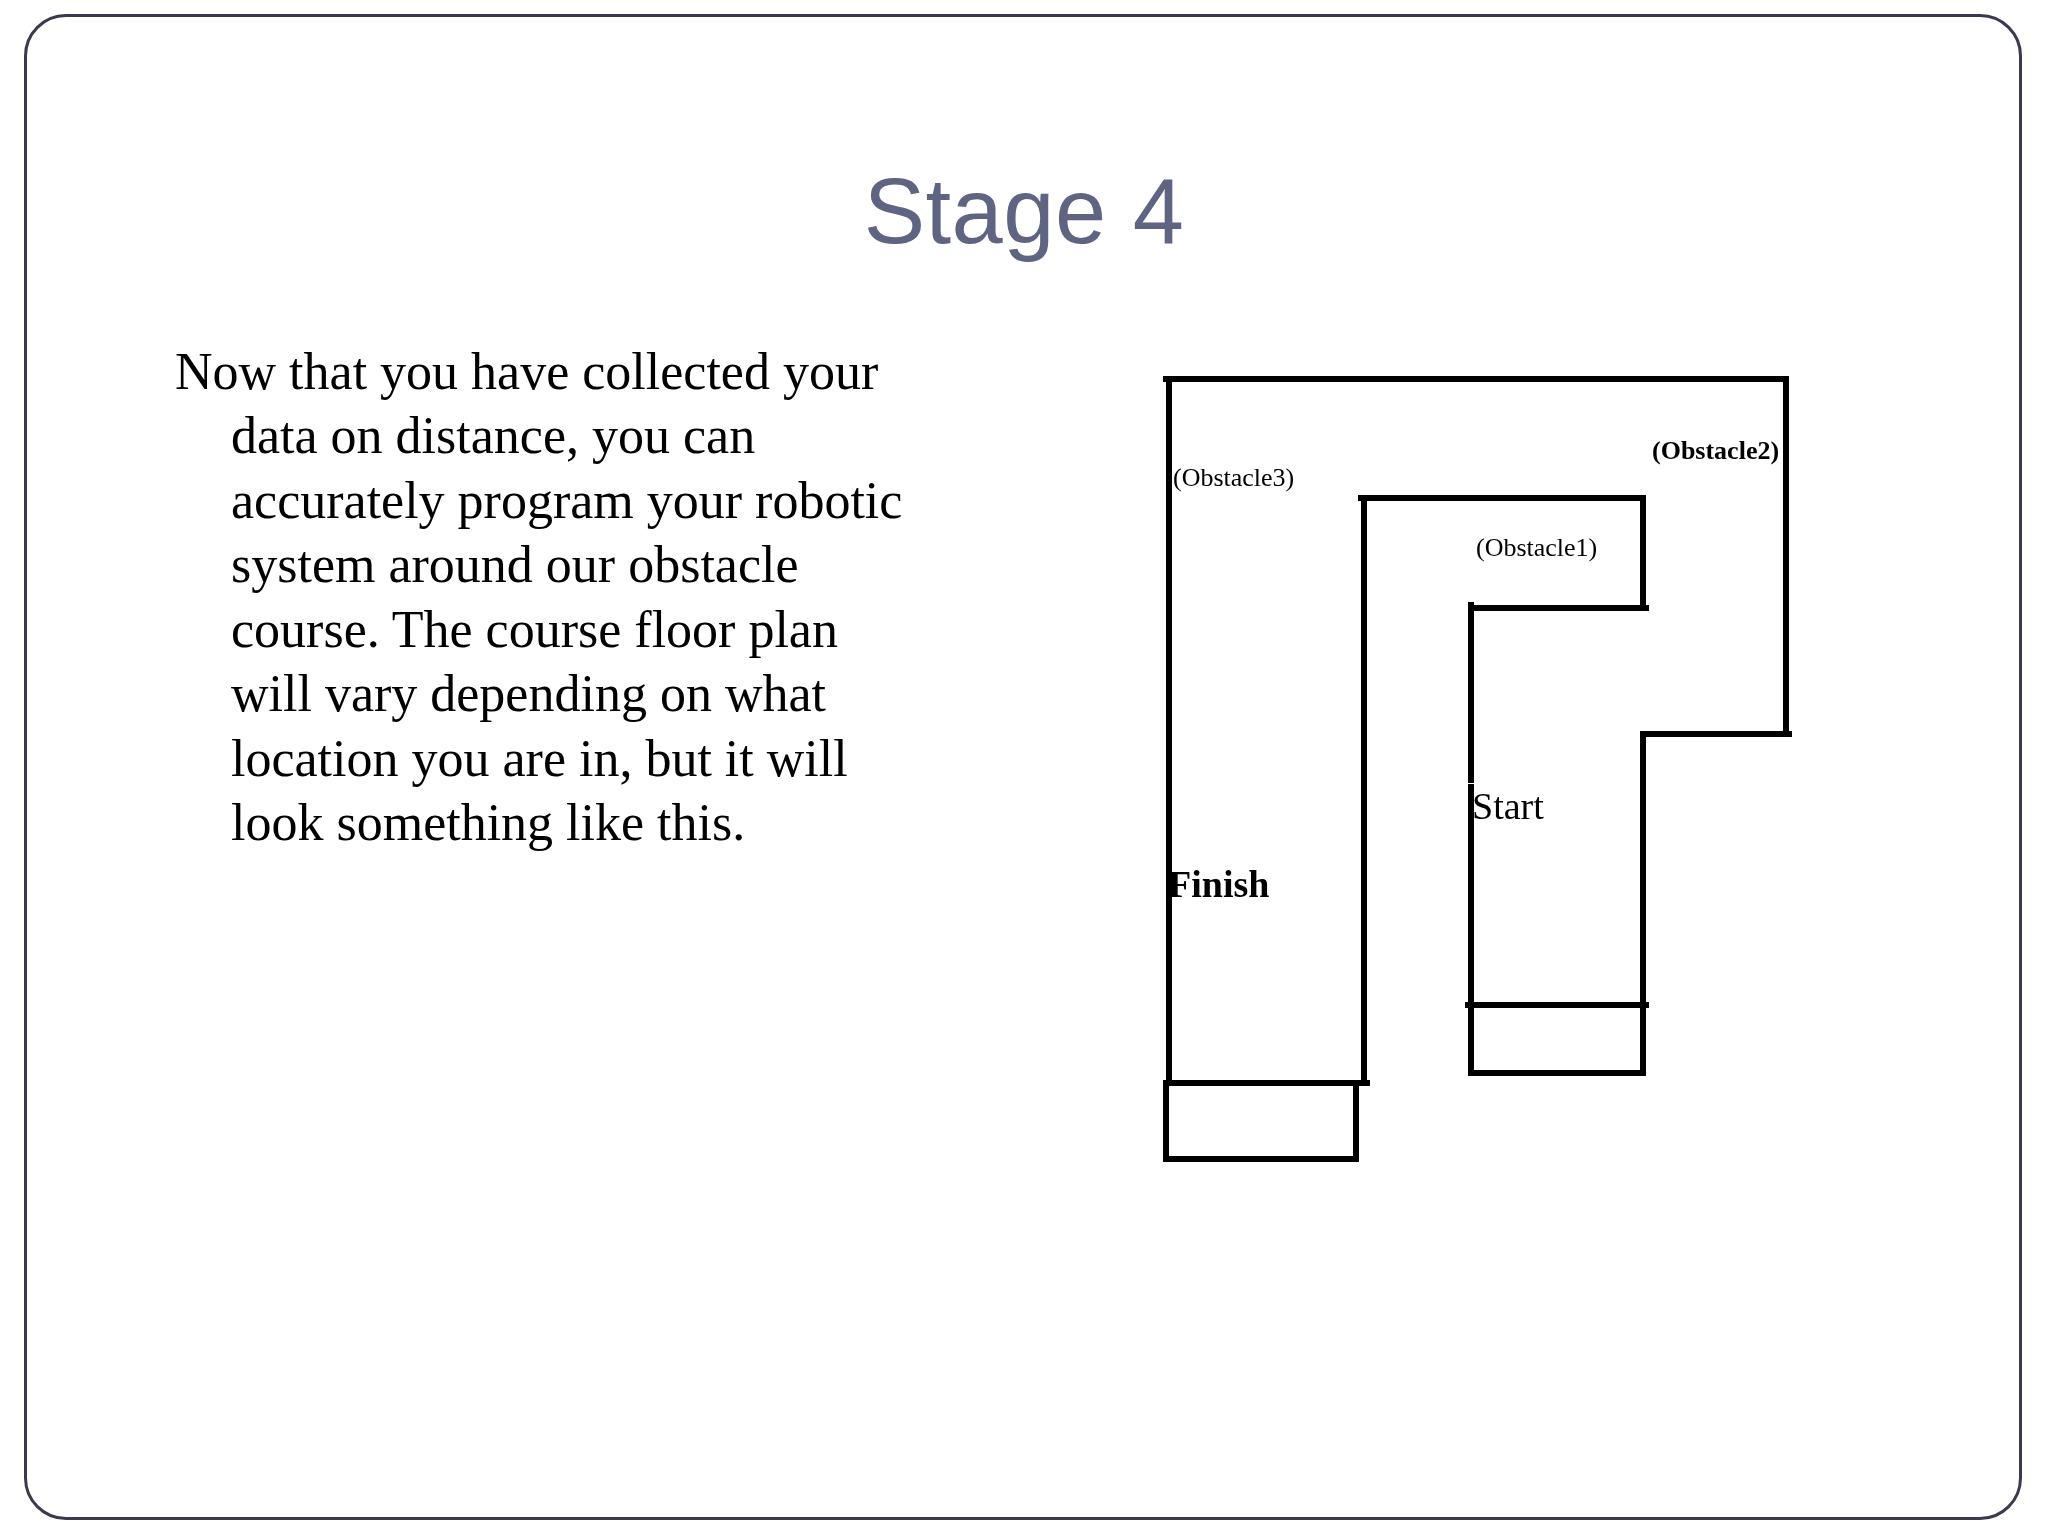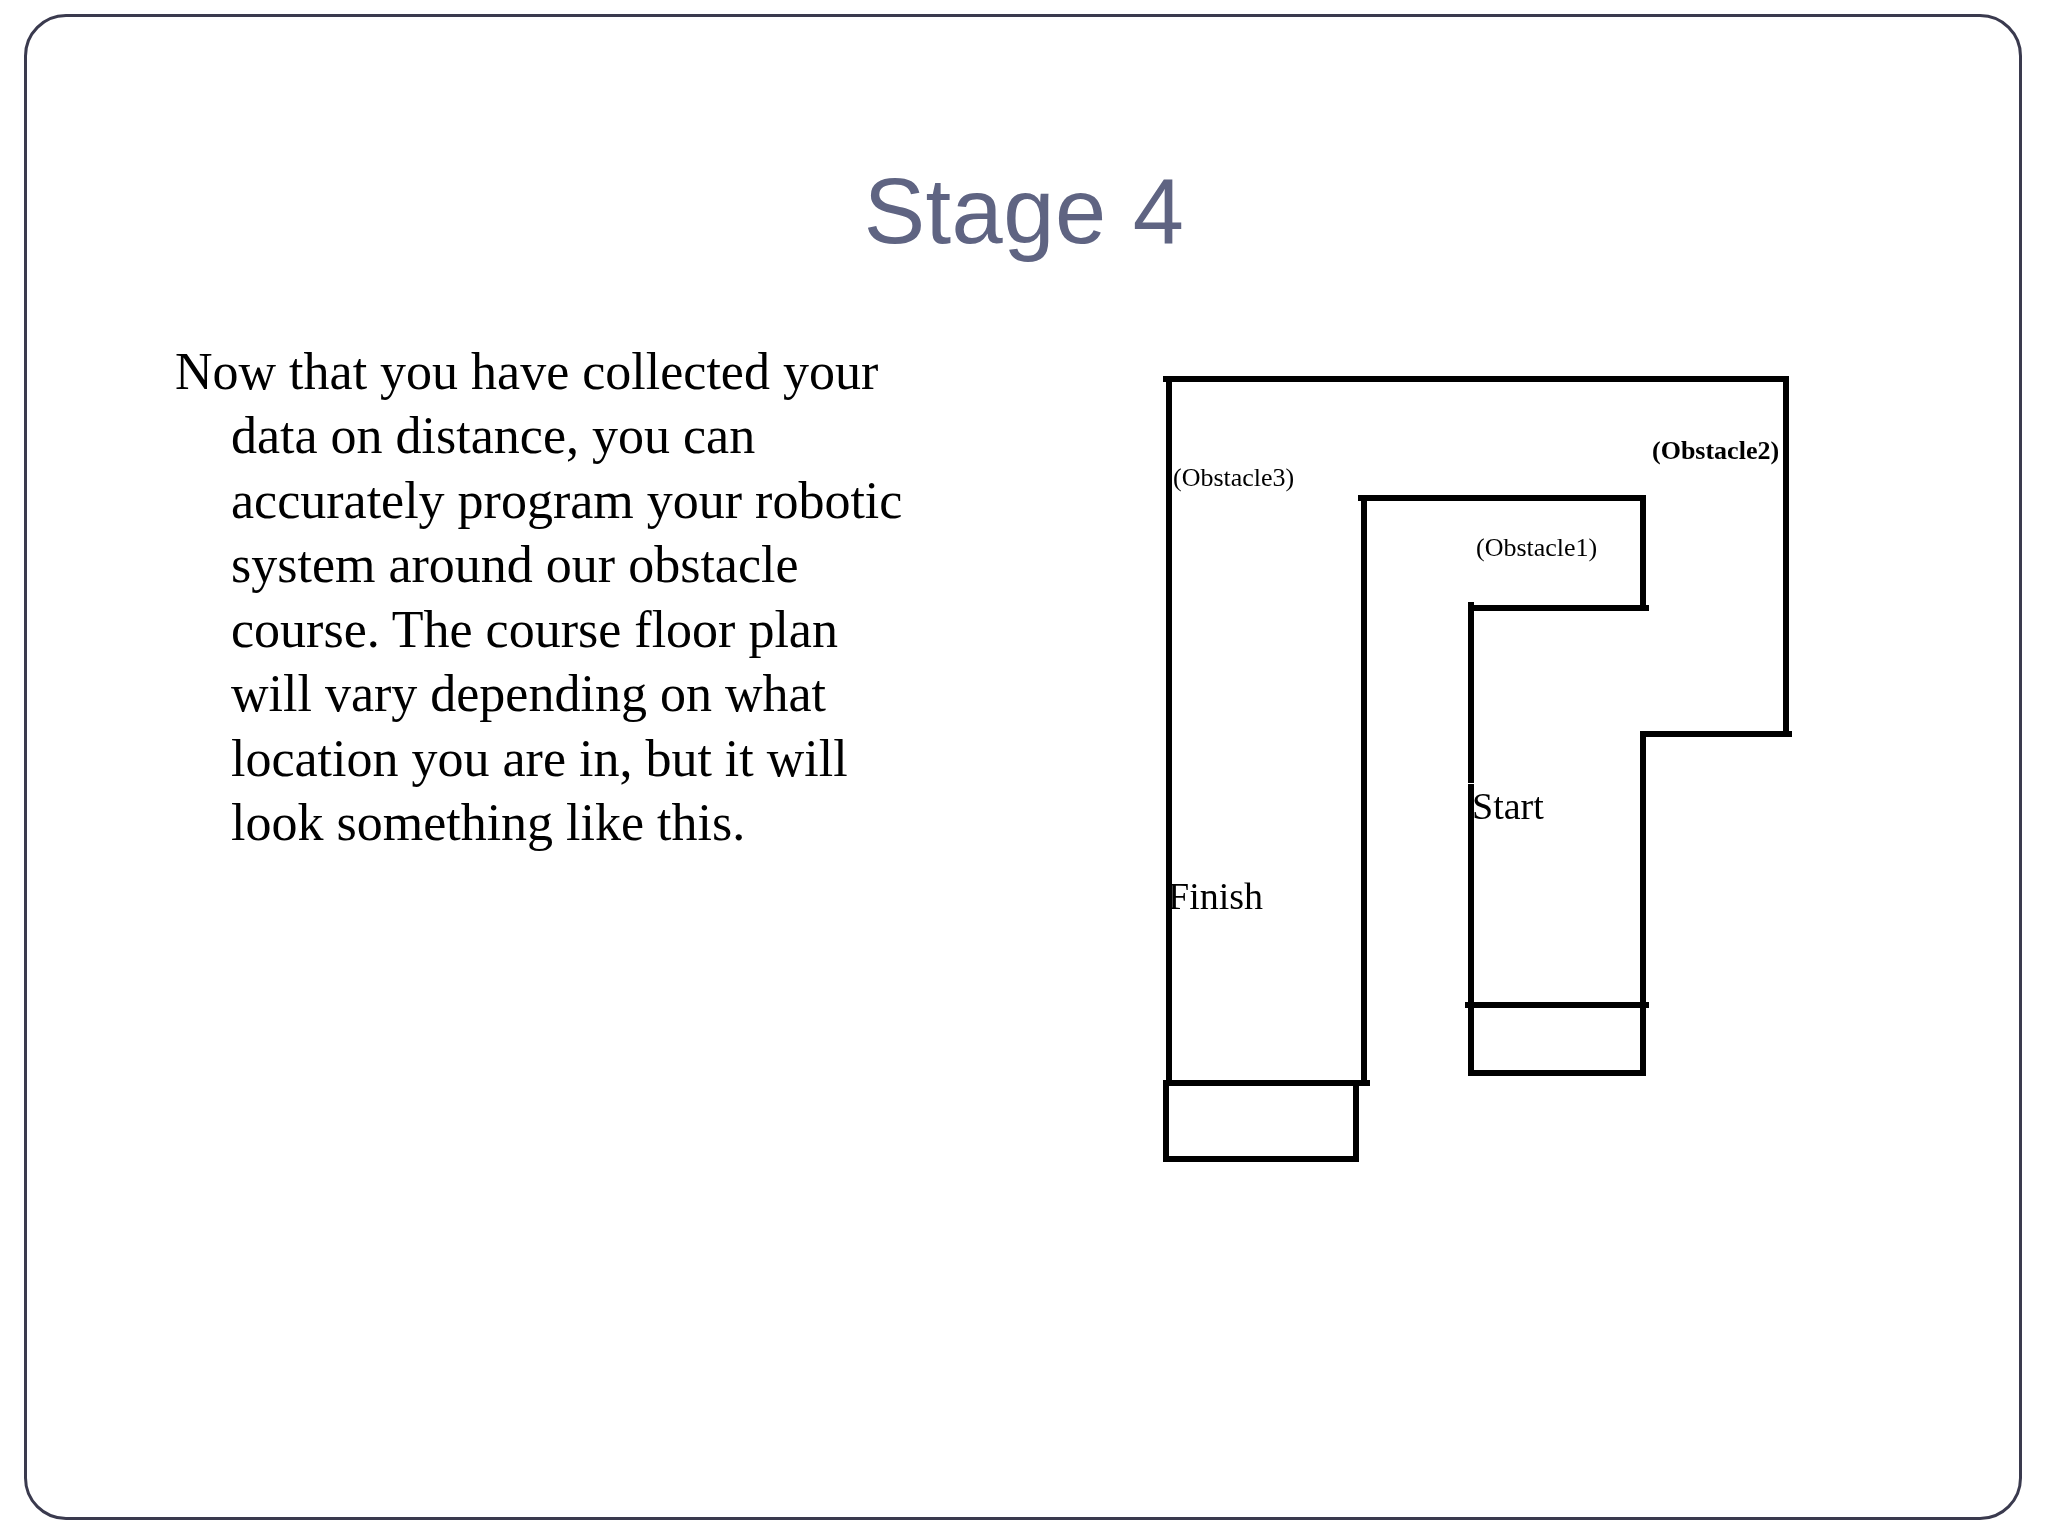--- a/index.html
+++ b/index.html
@@ -93,21 +93,21 @@
     white-space: nowrap;
     line-height: 1;
     text-align: left;
   }
 
   #lbl-obstacle3 { left: 33px;  top: 62px; margin-top: 48px; }
   #lbl-obstacle2 { left: 512px; top: 83px; font-weight: bold; }
   #lbl-obstacle1 { left: 336px; top: 180px; }
 
   #lbl-start  { left: 332px; top: 432px; width: 172px; }
-  #lbl-finish { left: 28px;  top: 522px; width: 190px; }
+  #lbl-finish { left: 28px;  top: 510px; width: 190px; font-weight: bold; }
 </style>
 </head>
 <body>
 
 <div id="slide">
 
   <div id="slide-frame"></div>
 
   <div id="slide-title">Stage 4</div>
 

